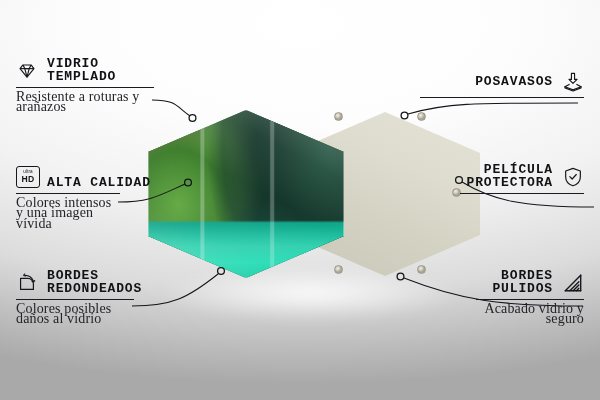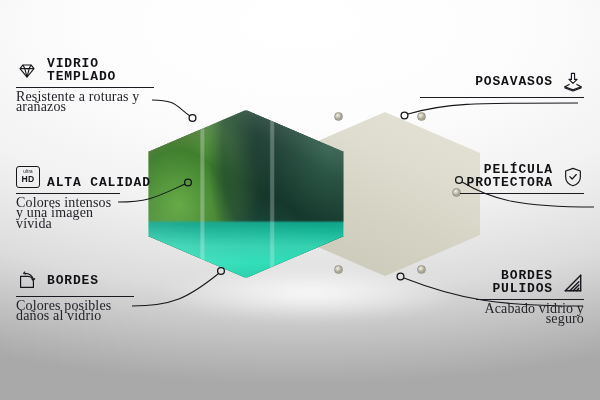--- a/index.html
+++ b/index.html
@@ -210,21 +210,21 @@
       <span class="ico">
         <svg viewBox="0 0 24 24">
             <g fill="none" stroke="#16171c" stroke-width="1.3" stroke-linecap="round" stroke-linejoin="round">
           <path d="M5 7 H13 A6 6 0 0 1 19 13 V19 H5 Z"></path>
           <path d="M9.8 3.6 C 13.8 3.6, 17.8 6.2, 19.2 10.4"></path>
           <path d="M9.4 2.2 L8.4 3.7 L10.2 4.4"></path>
           <path d="M20.4 9.4 L19.3 10.9 L17.6 10.3"></path>
         </g>
           </svg>
       </span>
-      <span class="title"><span>BORDES</span><br></span>
+      <span class="title"><span>BORDES</span><br><span>REDONDEADOS</span></span>
     </div>
     <div class="rule" style="width:118px;"></div>
     <div class="desc">Colores posibles daños al vidrio</div>
   </div>
 
   <div class="feat right" style="left:420px;top:71px;width:164px;">
     <div class="head">
       <span class="title"><span>POSAVASOS</span><br></span>
       <span class="ico">
         <svg viewBox="0 0 24 24">

